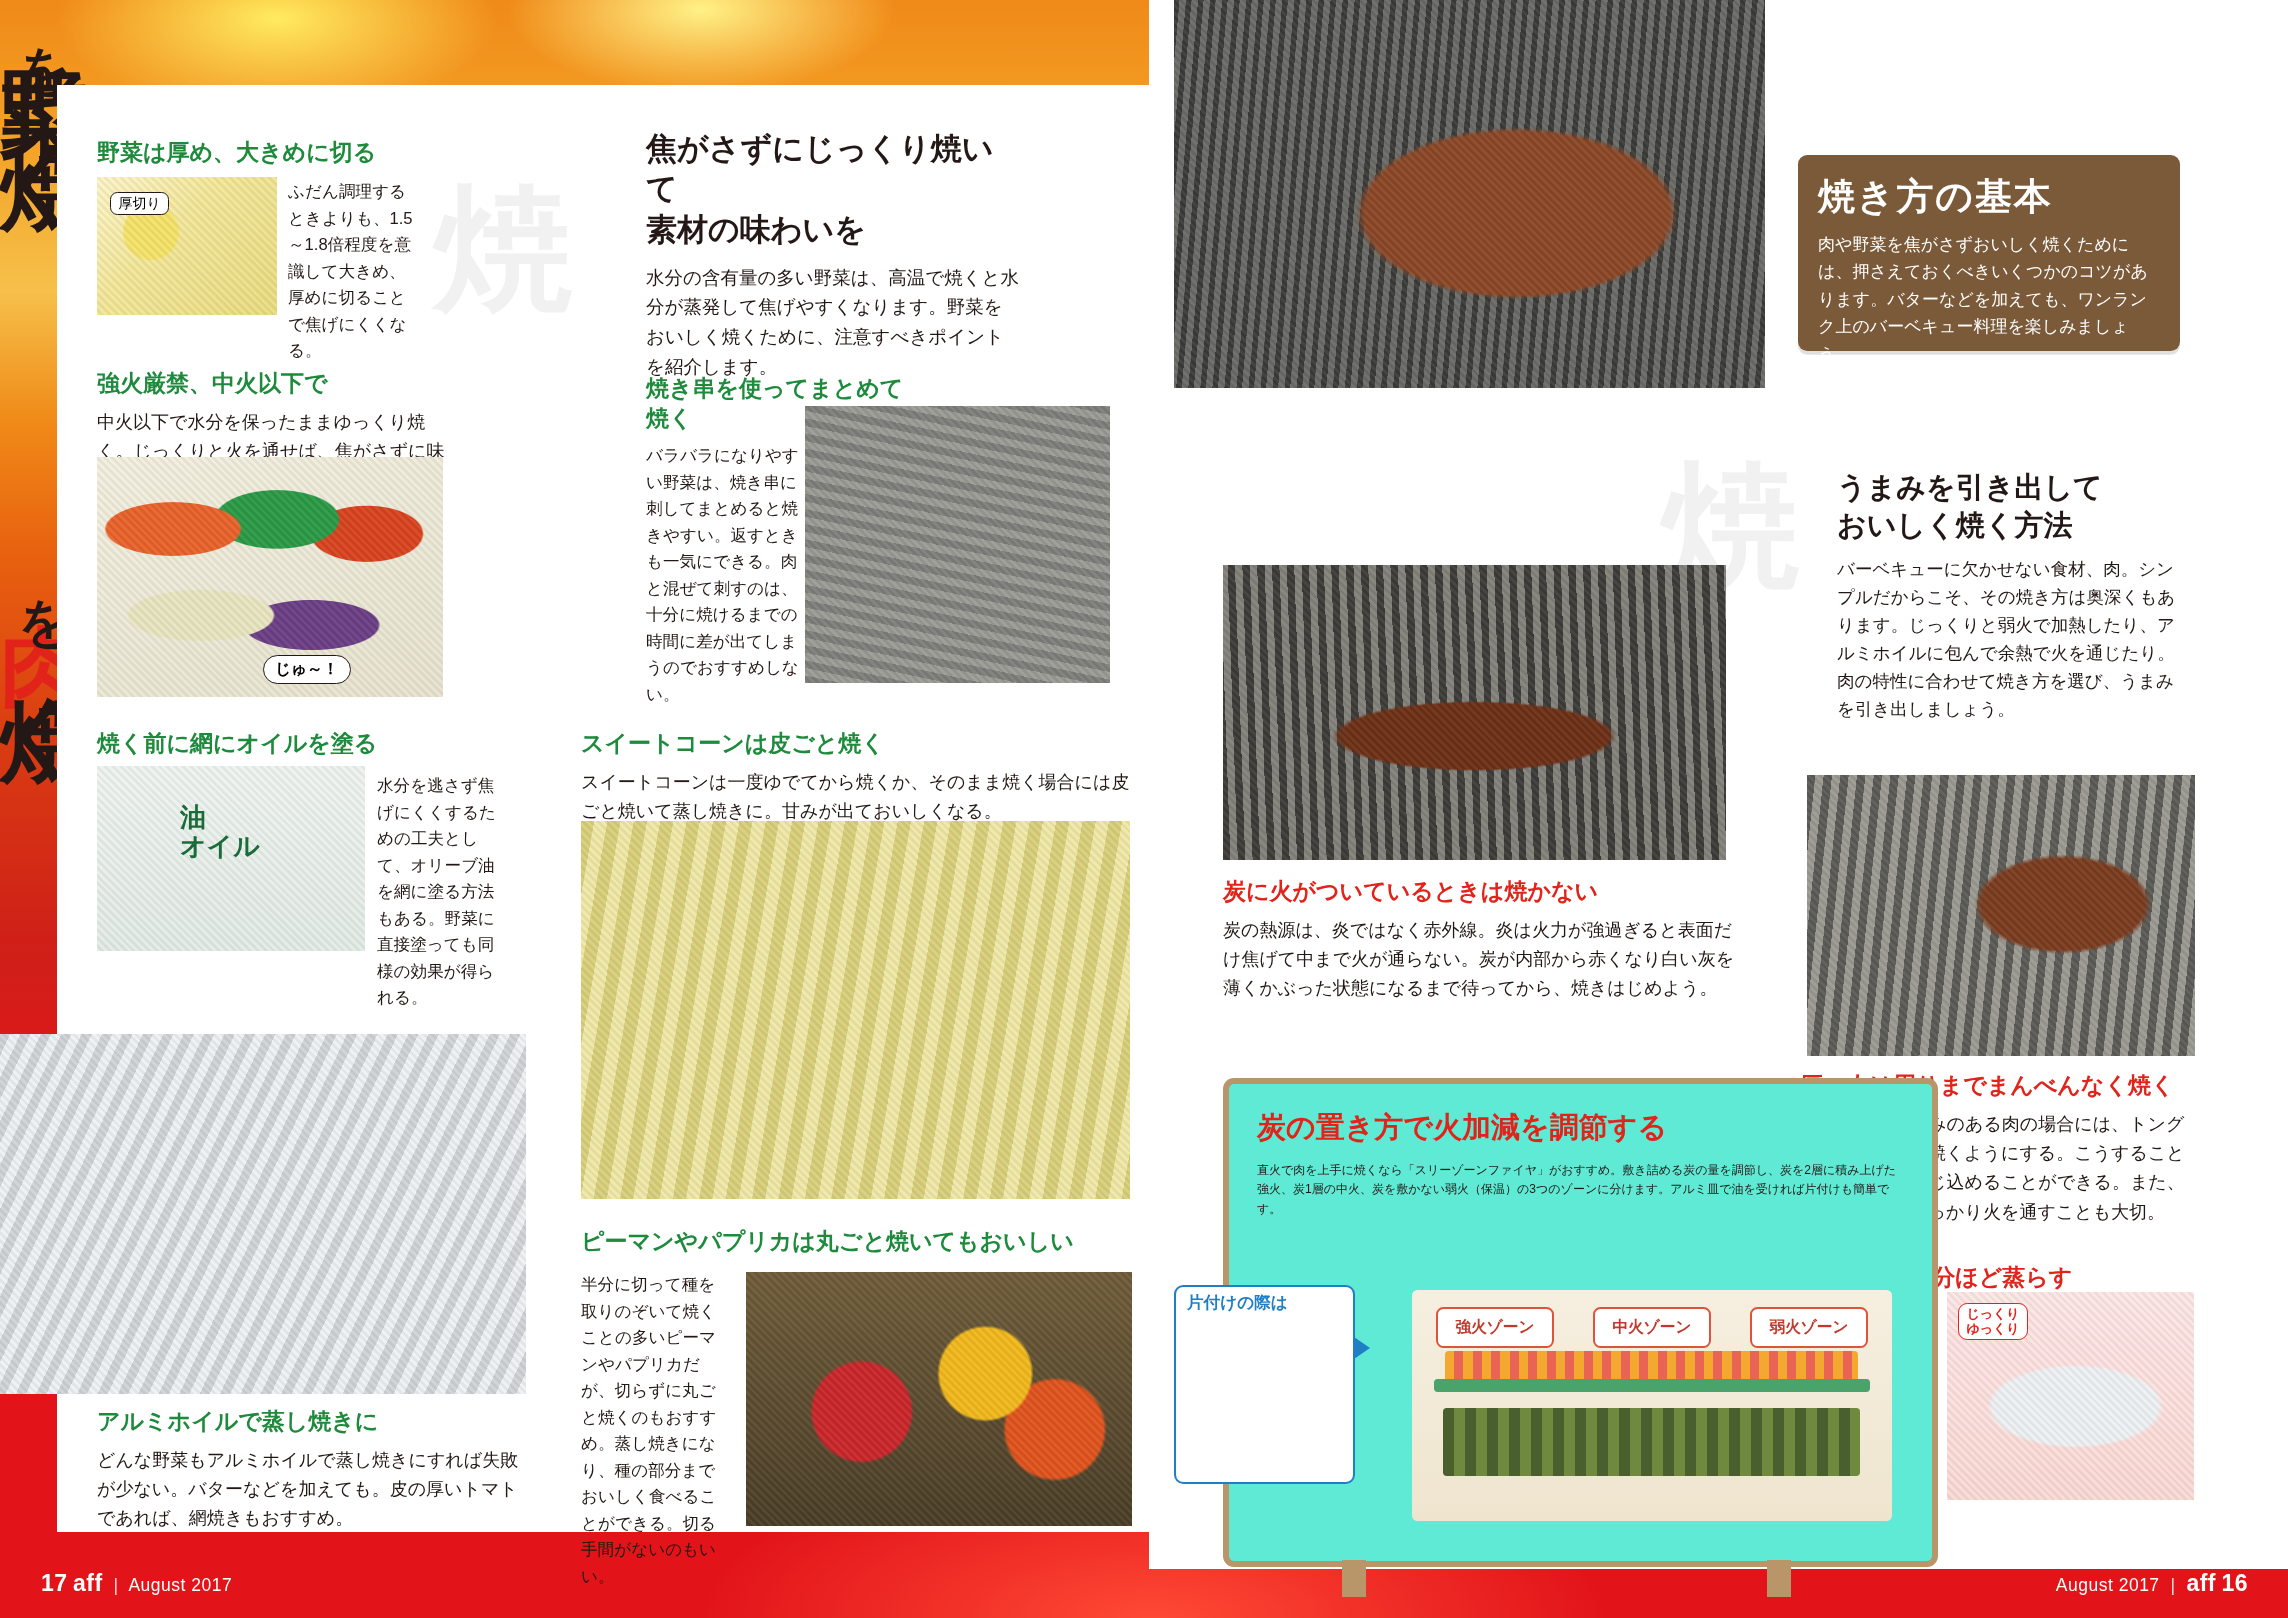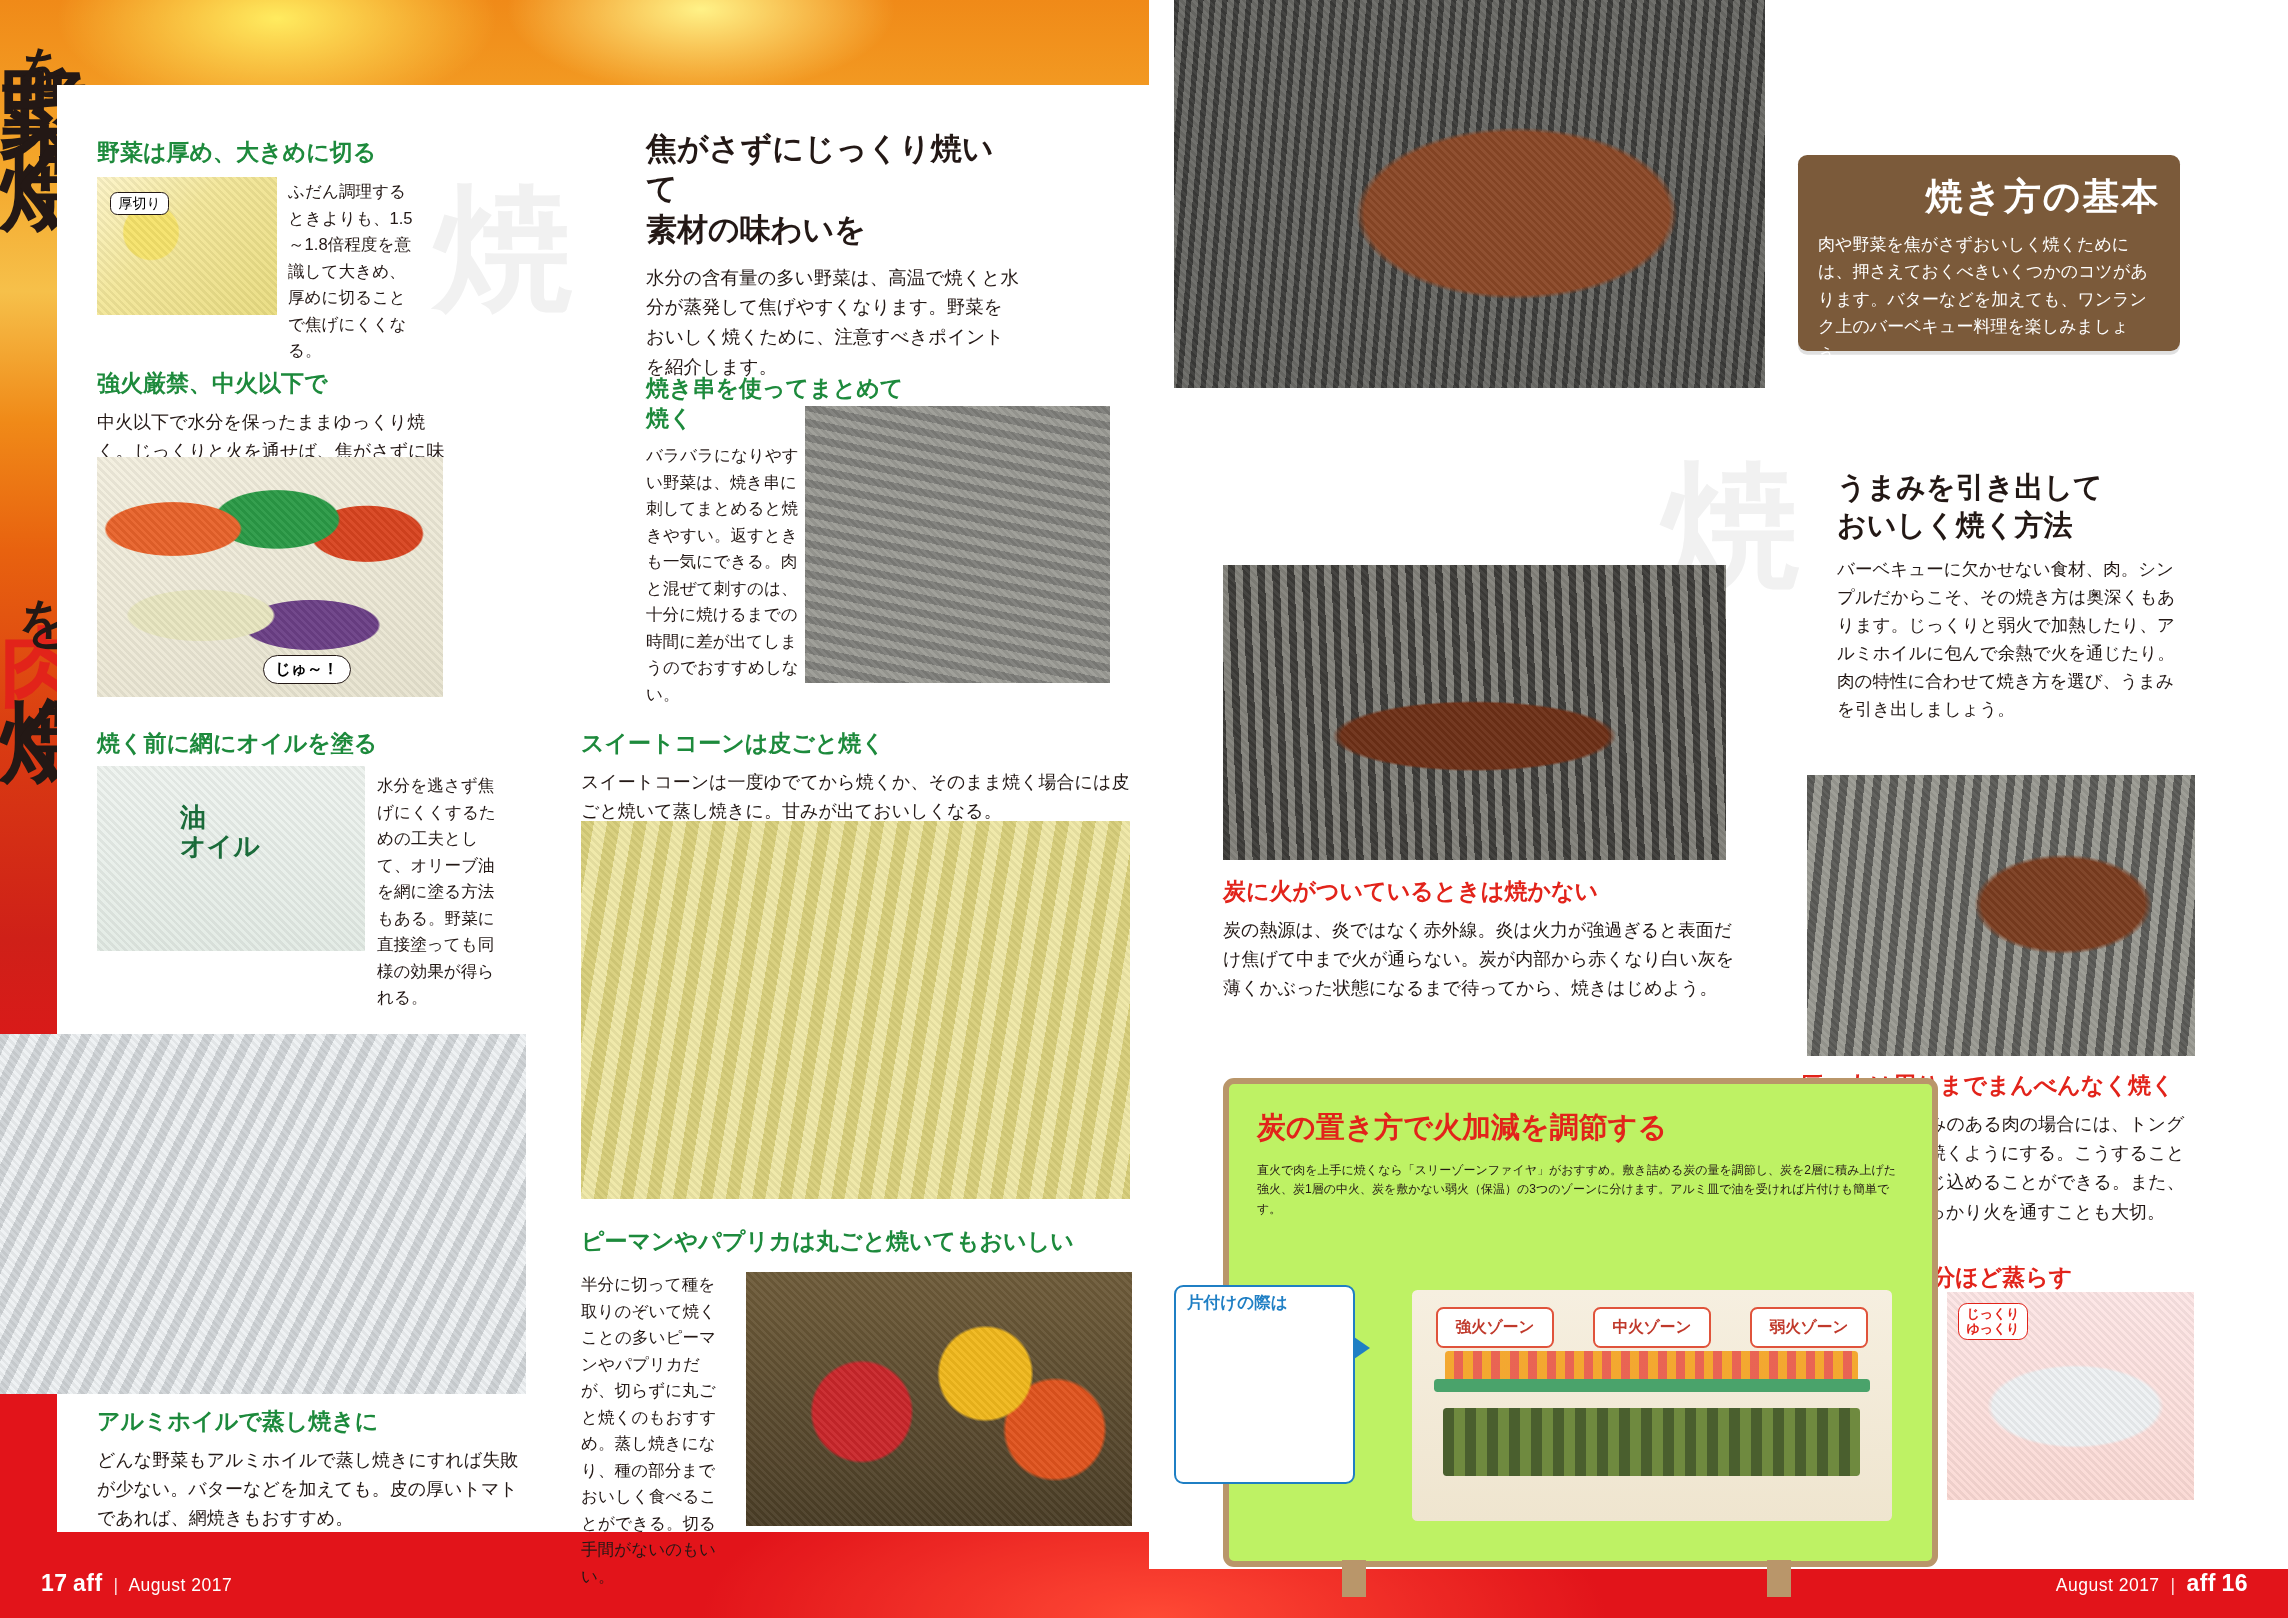--- a/index.html
+++ b/index.html
@@ -139,27 +139,27 @@
       linear-gradient(180deg,#fde6e6 0%,#fbd9d4 100%);
   }
   .grain{position:absolute;inset:0;background:repeating-linear-gradient(45deg,rgba(255,255,255,.05) 0 2.8px,rgba(0,0,0,.05) 2.8px 5.5px);}
 
   
   .basics-panel{
     position:absolute;left:1798px;top:155px;width:382px;height:196px;
     background:#7b5a3a;border-radius:9.2px;color:#fff;padding:13px 20px 0 20px;box-sizing:border-box;
     box-shadow:0 3.7px 0 rgba(0,0,0,.12);
   }
-  .basics-panel h2{margin:3.7px 0 9.2px 0;font-size:37px;letter-spacing:1.8px;text-align:right;}
+  .basics-panel h2{margin:3.7px 0 9.2px 0;font-size:37px;letter-spacing:1.8px;text-align:left;}
   .basics-panel p{margin:0;font-size:17px;line-height:1.62;}
 
   
   .charcoal{
     position:absolute;left:1223px;top:1078px;width:715px;height:489px;
-    background:#bef264;border:6.5px solid #b9966a;border-radius:11px;box-sizing:border-box;
+    background:#5eead4;border:6.5px solid #b9966a;border-radius:11px;box-sizing:border-box;
   }
   .charcoal h3{margin:24px 0 13px 28px;color:#e2231a;font-size:29px;font-weight:bold;}
   .charcoal p{margin:2px 28px;color:#231815;font-size:12px;line-height:1.62;}
   .charcoal-legs{position:absolute;left:1287px;top:1560px;width:591px;height:37px;}
   .leg{position:absolute;width:24px;height:37px;background:#b9966a;}
   .illus-grill{
     position:absolute;left:1412px;top:1290px;width:480px;height:231px;
     background:linear-gradient(180deg,#f6efe0,#efe5cf);
     border-radius:5.5px;overflow:hidden;
   }

